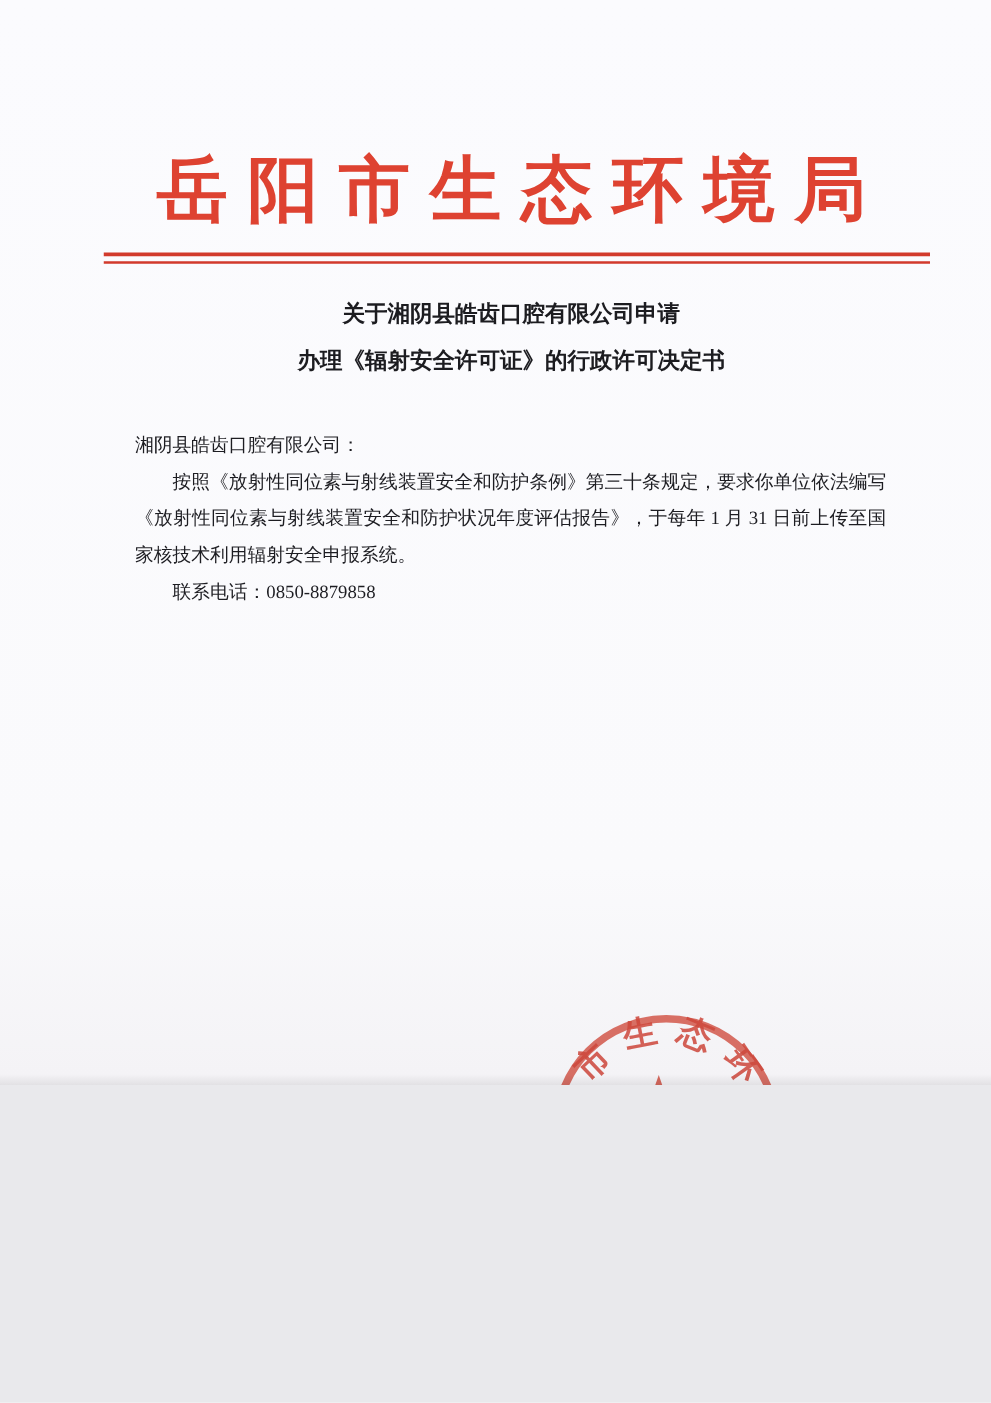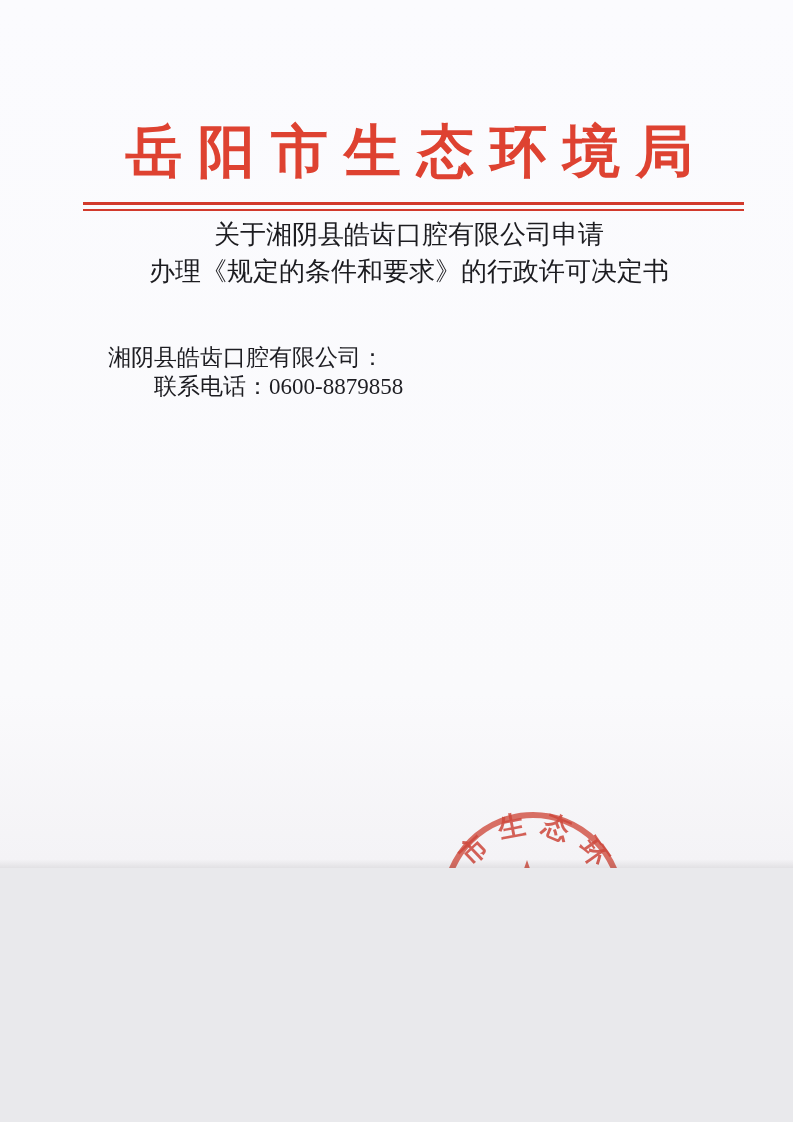--- a/index.html
+++ b/index.html
@@ -24,27 +24,27 @@
     color: #de4231;
     white-space: nowrap;
   }
   .rule-top {
     position: absolute; left: 83px; top: 202px; width: 661px;
     border-top: 3px solid #d23a2c;
     border-bottom: 2px solid #d23a2c;
     height: 4px;
   }
   .doc-title {
-    top: 216px;
-    font-size: 26px; font-weight: normal; color: #1c1c20;
+    top: 233px;
+    font-size: 18px; font-weight: bold; color: #1c1c20;
     line-height: 37px;
   }
   .body-text {
     position: absolute; left: 108px; top: 343px; width: 601px;
-    font-size: 23px; line-height: 29.2px; color: #1d1d22;
+    font-size: 15px; line-height: 29.2px; color: #1d1d22;
     text-align: justify;
   }
   .body-text p { margin: 0; }
   .body-text p.indent { text-indent: 2em; }
   .signature {
     position: absolute; left: 438px; top: 903px; width: 196px;
     text-align: center; color: #1d1d22;
     font-size: 20px; line-height: 31px;
     white-space: nowrap;
   }
@@ -74,27 +74,28 @@
 <body>
 
 <div class="page">
 
   <div class="centered-band letterhead">岳阳市生态环境局</div>
 
   <div class="rule-top"></div>
 
   <div class="centered-band doc-title">
     <div>关于湘阴县皓齿口腔有限公司申请</div>
-    <div>办理《规定的条件和要求》的行政许可决定书</div>
+    <div>办理《辐射安全许可证》的行政许可决定书</div>
   </div>
 
   <div class="body-text">
     <p>湘阴县皓齿口腔有限公司：</p>
     <div id="paragraphs">
-        <p class="indent">联系电话：0600-8879858</p>
+        <p class="indent">按照《放射性同位素与射线装置安全和防护条例》第三十条规定，要求你单位依法编写《放射性同位素与射线装置安全和防护状况年度评估报告》，于每年 1 月 31 日前上传至国家核技术利用辐射安全申报系统。</p>
+        <p class="indent">联系电话：0850-8879858</p>
       </div>
   </div>
 
   <div class="signature">
     <div>岳阳市生态环境局</div>
   </div>
 
   <svg class="seal" viewBox="-100 -100 200 200">
     <defs>
       <path id="sealArcTop" d="M -55.2 43.1 A 70 70 0 1 1 55.2 43.1" fill="none"></path>

